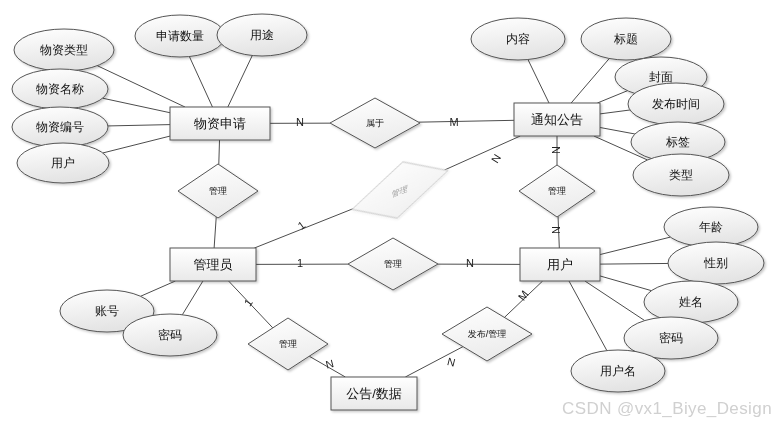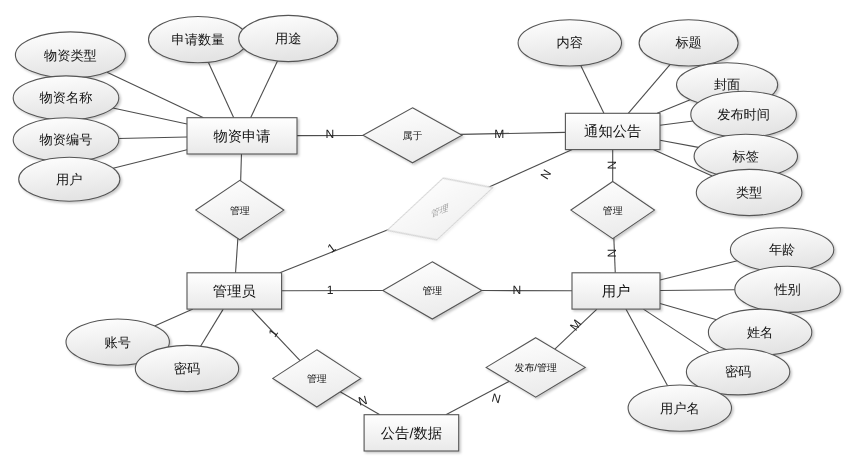--- a/index.html
+++ b/index.html
@@ -264,13 +264,14 @@
         <text x="302" y="226" class="label-card" transform="rotate(-36 302 226)">1</text>
         <text x="300" y="264" class="label-card">1</text>
         <text x="470" y="264" class="label-card">N</text>
         <text x="249" y="303" class="label-card" transform="rotate(-56 249 303)">1</text>
         <text x="330" y="365" class="label-card" transform="rotate(-14 330 365)">N</text>
         <text x="451" y="363" class="label-card" transform="rotate(14 451 363)">N</text>
         <text x="524" y="296" class="label-card" transform="rotate(-52 524 296)">M</text>
       </g>
   </svg>
 
+  <div class="watermark">CSDN @vx1_Biye_Design</div>
 </div>
 
 </body></html>

